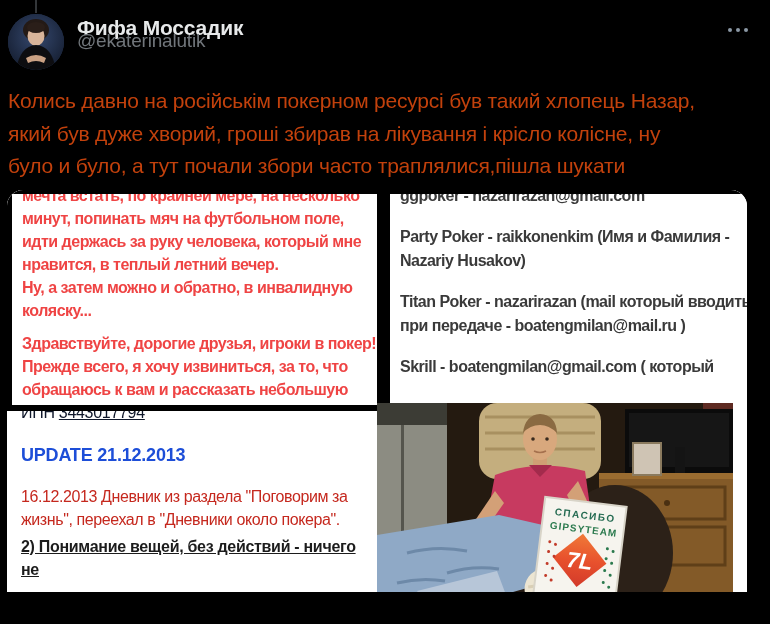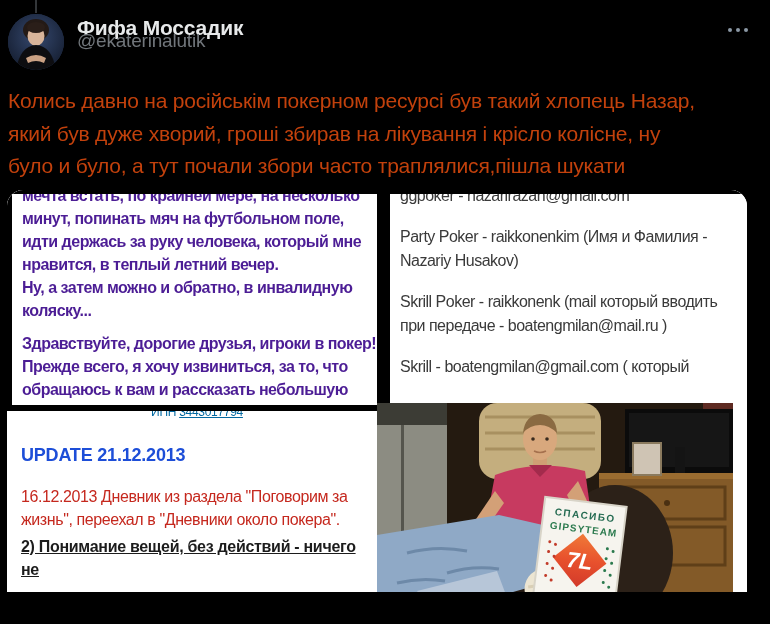--- a/index.html
+++ b/index.html
@@ -37,38 +37,38 @@
   
   .media {
     position:absolute; left:7px; top:190px; width:740px; height:423px;
     background:#fff; border-radius:16px; overflow:hidden; cursor:pointer;
   }
   .media .vline { position:absolute; left:370px; top:0; width:13px; height:423px; background:#000; z-index:2; }
   .media .hline { position:absolute; left:0; top:215px; width:370px; height:6px; background:#000; z-index:4; }
   .quad { position:absolute; background:#fff; overflow:hidden; }
   .q-tl { left:0; top:0; width:370px; height:215px; border-left:5px solid #000; border-top:4px solid #000; padding:0 4px 0 10px; }
   .q-tl .para {
-    font-size:16px; line-height:23px; font-weight:700; color:#4c1d95;
+    font-size:16px; line-height:23px; font-weight:700; color:#ef4444;
     letter-spacing:-0.5px; white-space:pre;
   }
   .q-tl .para.first { margin-top:-10px; }
   .q-tl .para.second { margin-top:10px; }
   .q-bl { left:0; top:221px; width:370px; height:202px; padding:0 4px 0 14px; z-index:1; }
-  .q-bl .ipn { margin-top:-10px; font-size:12px; line-height:23px; color:#0369a1; letter-spacing:-0.3px;text-align:center; }
+  .q-bl .ipn { margin-top:-10px; font-size:16px; line-height:23px; color:#0f172a; letter-spacing:-0.3px; }
   .q-bl .ipn u { text-decoration:underline; }
   .q-bl .update-heading { margin-top:19px; font-size:18px; line-height:24px; font-weight:700; color:#1d4ed8; letter-spacing:-0.2px; }
   .q-bl .update-body { margin-top:18px; font-size:16px; line-height:23px; color:#c5281e; letter-spacing:-0.4px; white-space:pre; }
   .q-bl .forum-link { margin-top:14px; font-size:16px; line-height:23px; color:#5b6fa8; letter-spacing:-0.3px; }
   .q-bl .list-item { font-size:16px; line-height:23px; font-weight:700; color:#1c1c1c; text-decoration:underline; letter-spacing:-0.3px; }
   .q-bl .item1 { margin-top:10px; }
   .q-bl .item2 { margin-top:4px; }
   .q-tr { left:383px; top:0; width:357px; height:213px; border-top:4px solid #000; padding:0 6px 0 10px; }
   .q-tr .para {
     font-size:16px; line-height:24px; color:#3a3a3a;
-    letter-spacing:-0.5px; white-space:pre;
+    letter-spacing:-0.5px; white-space:pre;font-weight:bold;
   }
   .q-tr .p1 { margin-top:-10px; }
   .q-tr .p2, .q-tr .p3, .q-tr .p4, .q-tr .p5 { margin-top:17px; }
   .photo {
     position:absolute; left:370px; top:213px; width:356px; height:210px;
     background:#1d140c; z-index:3; overflow:hidden;
   }
   .photo svg { display:block; }
 </style>
 </head>
@@ -128,21 +128,21 @@
       <div class="update-heading">UPDATE 21.12.2013</div>
       <div class="update-body">16.12.2013 Дневник из раздела "Поговорим за
 жизнь", переехал в "Дневники около покера".</div>
       <div class="list-item item2">2) Понимание вещей, без действий - ничего не</div>
     </div>
 
     <div class="quad q-tr">
       <div class="para p1">ggpoker - nazarirazan@gmail.com</div>
       <div class="para p2">Party Poker - raikkonenkim (Имя и Фамилия -
 Nazariy Husakov)</div>
-      <div class="para p3">Skrill Poker - raikkonenk (mail который вводить
+      <div class="para p3">Titan Poker - nazarirazan (mail который вводить
 при передаче - boatengmilan@mail.ru )</div>
       <div class="para p5">Skrill - boatengmilan@gmail.com ( который</div>
     </div>
 
     <div class="vline"></div>
     <div class="hline"></div>
 
     <div class="photo">
       <svg width="356" height="210" viewBox="0 0 356 210">
         <defs>

